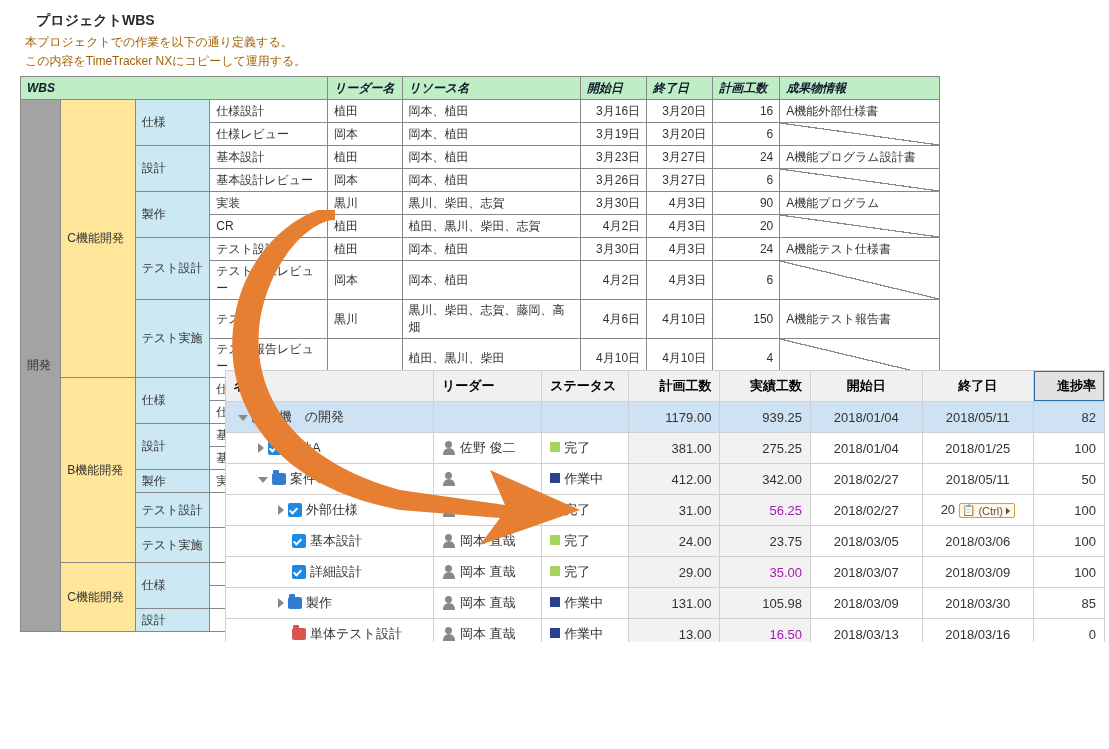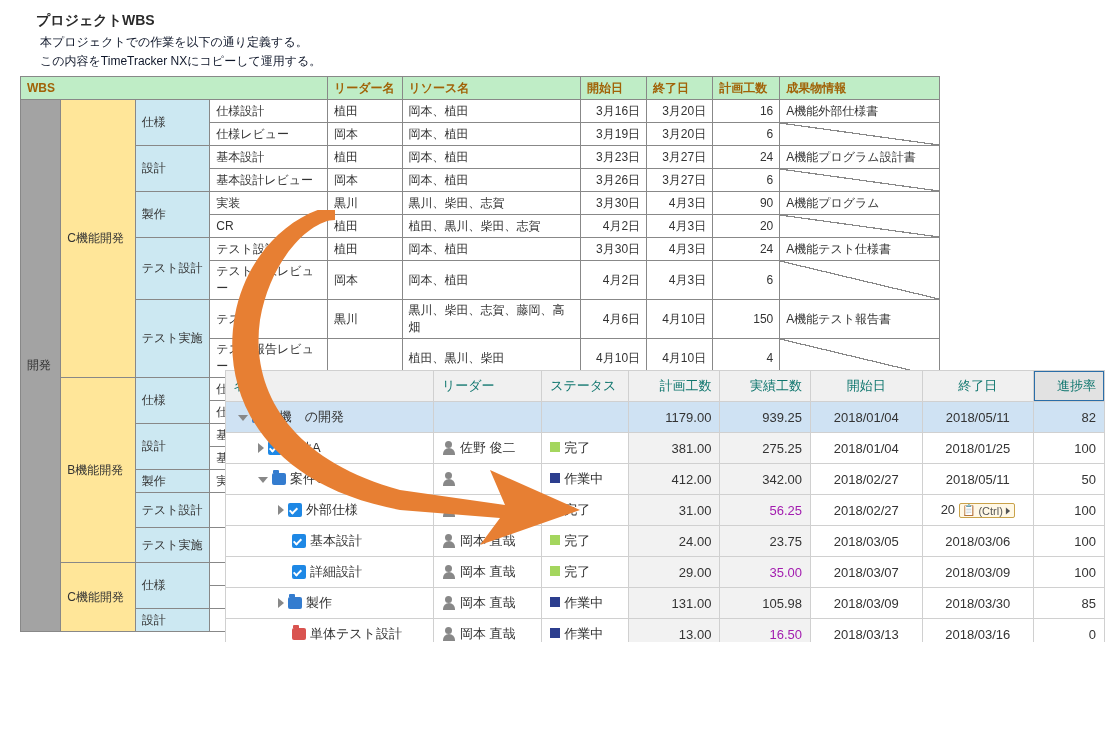--- a/index.html
+++ b/index.html
@@ -14,42 +14,43 @@
     position: relative;
   }
   .title {
     font-weight: bold;
     font-size: 14px;
     color: #2a2a2a;
     margin: 2px 0 4px 16px;
   }
   .desc {
     font-size: 12px;
-    color: #0f172a;
-    margin: 0 0 2px 20px;
+    color: #a16207;
+    margin: 0 0 2px 5px;
   }
   
   .wbs {
     border-collapse: collapse;
     margin-top: 6px;
     width: 920px;
   }
   .wbs th, .wbs td {
     border: 1px solid #888;
     padding: 2px 6px;
     font-size: 12px;
     height: 18px;
     vertical-align: middle;
     text-align: left;
     background: #fff;
   }
   .wbs th {
     background: #bfedc6;
     font-weight: bold;
-    color: #a16207;
+    color: #0f172a;
+    font-style: italic;
   }
   .wbs .c-dev  { background: #a3a3a3; }
   .wbs .c-feat { background: #ffe699; }
   .wbs .c-phase{ background: #cce8f2; }
   .wbs .num  { text-align: right; }
   .wbs .date { text-align: right; }
   .wbs .slash {
     position: relative;
   }
   .wbs .slash::after {
@@ -70,22 +71,22 @@
     background: #fff;
     font-size: 13px;
   }
   .grid th, .grid td {
     border: 1px solid #d0d0d0;
     padding: 4px 8px;
     height: 22px;
   }
   .grid th {
     background: #f0f0f0;
-    color: #0f766e;
-    font-weight: normal;
+    color: #000000;
+    font-weight: bold;
     text-align: left;
   }
   .grid th.sorted {
     background: #e2e2e2;
     box-shadow: inset 0 0 0 1px #2b6ea8;
     margin-left: 12px;
   }
   .grid .col-name   { width: 210px; }
   .grid .col-leader { width: 100px; }
   .grid .col-status { width: 80px; }

